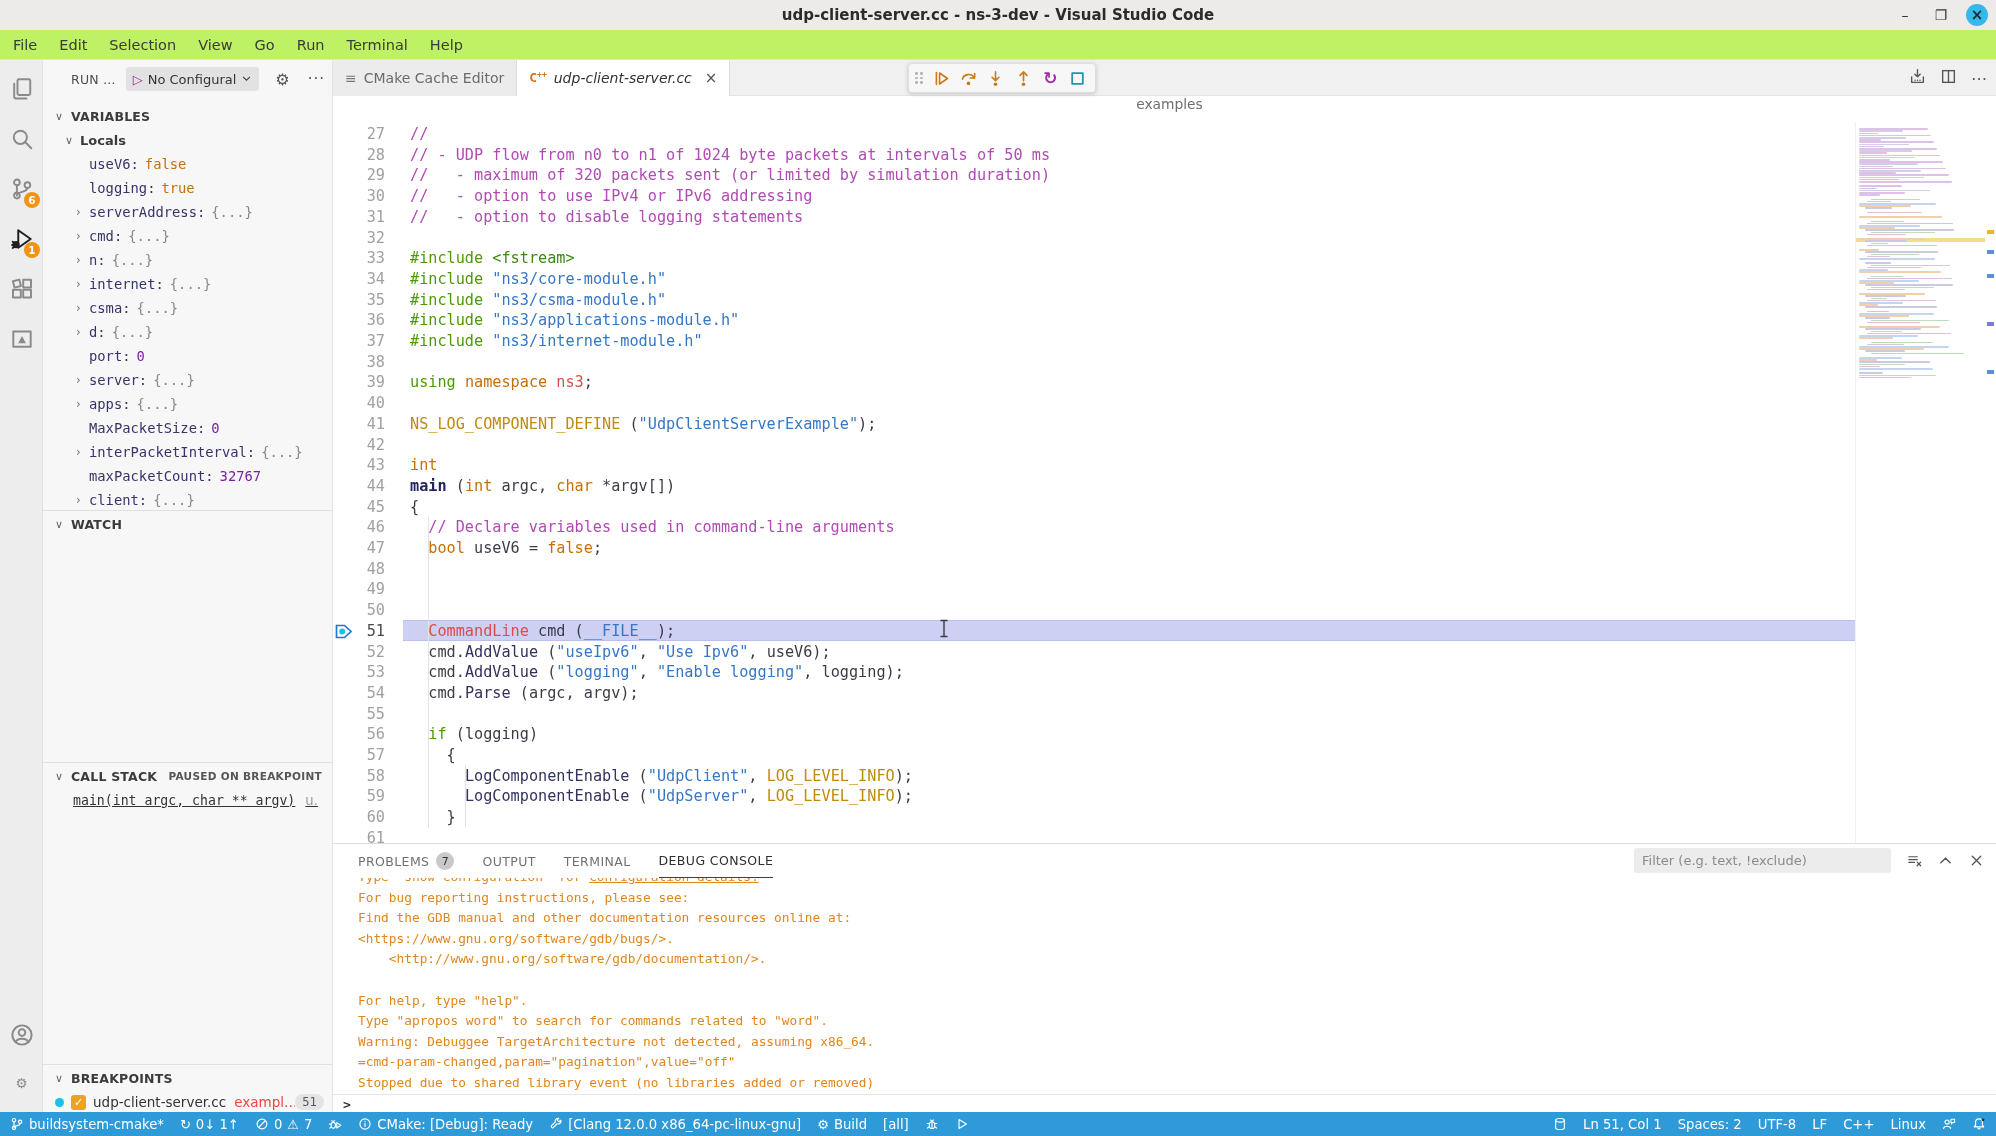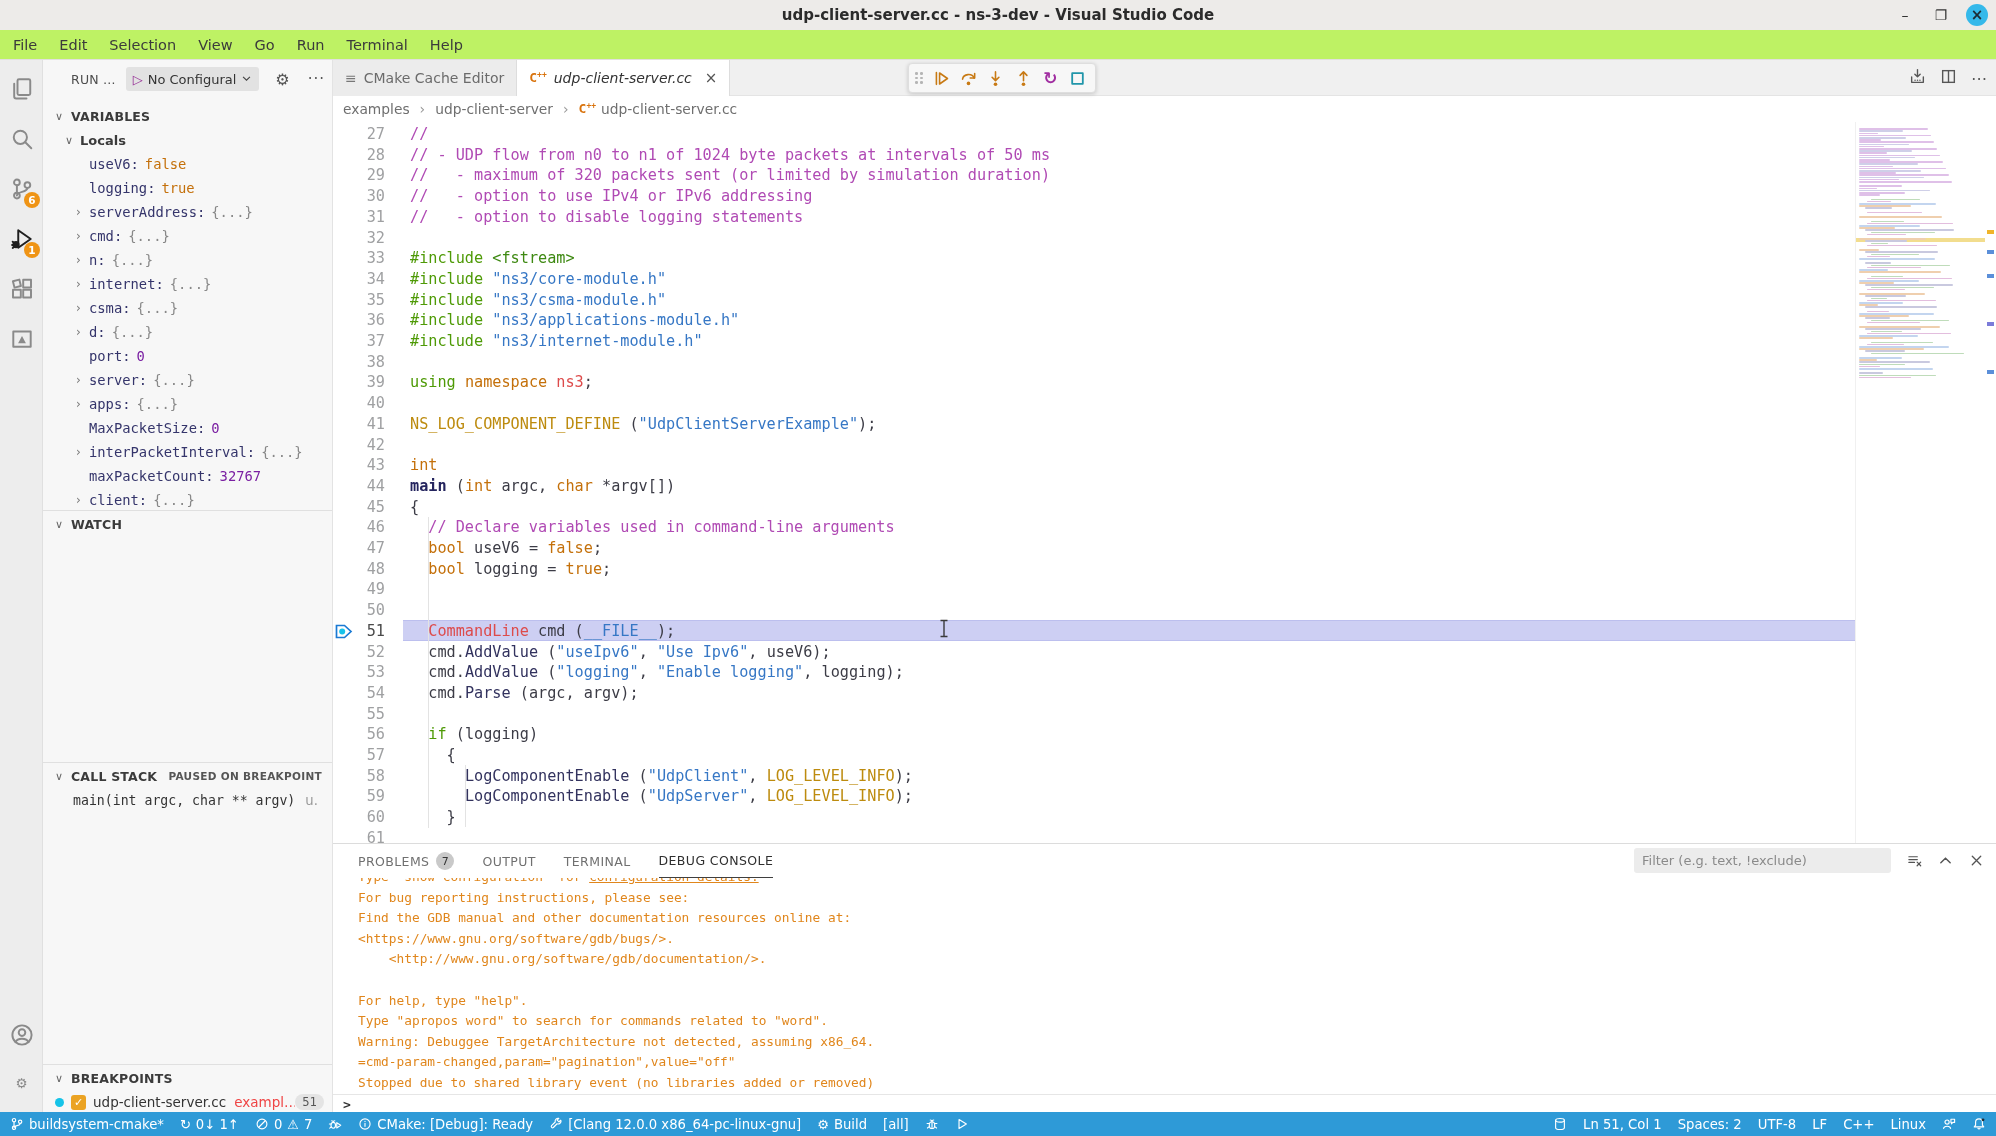--- a/index.html
+++ b/index.html
@@ -43,21 +43,21 @@
   .scope-row .twist { width:15px; color:#666; font-size:11px; font-weight:normal; }
 
   .var-row { position:absolute; left:0; width:100%; height:24px; display:flex; align-items:center; padding-left:33px; font-family:"DejaVu Sans Mono",monospace; font-size:13.8px; }
   .var-twist { width:13px; color:#777; font-size:12px; font-family:"DejaVu Sans",sans-serif; }
   .var-name { color:#35356b; margin-right:6px; }
   .vv-obj { color:#888; }
   .vv-kw { color:#c4700a; }
   .vv-num { color:#7a1fa2; }
 
   .paused-badge { position:absolute; right:10px; font-size:10.5px; font-weight:bold; color:#555; letter-spacing:.3px; }
-  .frame-row { position:absolute; left:0; width:100%; height:24px; display:flex; align-items:center; padding-left:30px; font-family:"DejaVu Sans Mono",monospace; font-size:13.2px; color:#333; }
+  .frame-row { position:absolute; left:0; width:100%; height:24px; display:flex; align-items:center; padding-left:30px; font-family:"DejaVu Sans Mono",monospace; font-size:13.2px; color:#333;text-decoration:underline; }
   .frame-suffix { color:#999; margin-left:10px; font-family:"DejaVu Sans",sans-serif; }
 
   .bp-row { position:absolute; left:0; width:100%; height:22px; display:flex; align-items:center; padding:0 8px 0 12px; font-size:13.5px; }
   .bp-dot { width:9px; height:9px; border-radius:50%; background:#16c3e8; margin-right:7px; flex:none; }
   .bp-check { width:15px; height:15px; border-radius:3px; background:#eba323; color:#fff; font-size:11px; display:flex; align-items:center; justify-content:center; margin-right:7px; flex:none; }
   .bp-file { color:#333; margin-right:8px; white-space:nowrap; }
   .bp-path { color:#ef4444; flex:1; overflow:hidden; white-space:nowrap; }
   .bp-line { background:#e4e4e4; color:#555; border-radius:8px; font-size:11.5px; padding:1px 7px; }
 
   
@@ -77,21 +77,21 @@
 
   .dbg-toolbar { position:absolute; left:575px; top:3px; width:188px; height:30px; background:#f7f7f7; border:1px solid #dedede; border-radius:4px; box-shadow:0 1px 4px rgba(0,0,0,.18); display:flex; align-items:center; padding:0 6px; gap:4px; z-index:30; }
   .dbg-grip { display:grid; grid-template-columns:3px 3px; gap:2px; margin-right:3px; }
   .dbg-grip i { width:2.5px; height:2.5px; background:#b5b5b5; border-radius:50%; }
   .dbg-btn { width:24px; height:24px; display:flex; align-items:center; justify-content:center; }
   .dbg-btn svg { width:17px; height:17px; }
   .dc-orange { color:#c87a14; }
   .dc-purple { color:#a12fa1; }
   .dc-teal { color:#2196aa; }
 
-  .breadcrumbs { position:absolute; left:0; top:36px; width:100%; height:26px; display:flex; align-items:center; padding-left:10px; font-size:13.8px; color:#6f6f6f; gap:10px; background:#fff; }
+  .breadcrumbs { position:absolute; left:0; top:36px; width:100%; height:26px; display:flex; align-items:center; padding-left:10px; font-size:13.8px; color:#6f6f6f; gap:22px; background:#fff;flex-direction:column; }
   .bc-sep { color:#999; font-size:14px; }
   .bc-item { display:flex; align-items:center; gap:5px; }
 
   .code-area { position:absolute; left:0; top:62px; width:100%; height:721px; overflow:hidden; background:#fff; }
   .cur-line-bg { position:absolute; left:70px; right:141px; height:21px; background:#cdcff3; border-top:1px solid #bcbfee; border-bottom:1px solid #bcbfee; z-index:1; }
   .gutter { position:absolute; left:0; top:0; width:70px; height:100%; z-index:5; }
   .g-row { position:absolute; left:0; width:70px; height:20.7px; }
   .lnum { position:absolute; right:18px; top:0; font-family:"DejaVu Sans Mono",monospace; font-size:15.2px; line-height:20.7px; color:#9fa0a2; }
   .g-row.cur .lnum { color:#4a4a4a; }
   .g-glyph { position:absolute; left:2px; top:3px; }
@@ -560,21 +560,20 @@
           <div class="c-row" style="top:229.7px"></div>
           <div class="c-row" style="top:250.4px"><span class="tok-g">using</span><span class="tok-p"> </span><span class="tok-o">namespace</span><span class="tok-p"> </span><span class="tok-r">ns3</span><span class="tok-p">;</span></div>
           <div class="c-row" style="top:271.1px"></div>
           <div class="c-row" style="top:291.8px"><span class="tok-m">NS_LOG_COMPONENT_DEFINE</span><span class="tok-p"> (</span><span class="tok-s">"UdpClientServerExample"</span><span class="tok-p">);</span></div>
           <div class="c-row" style="top:312.5px"></div>
           <div class="c-row" style="top:333.2px"><span class="tok-o">int</span></div>
           <div class="c-row" style="top:353.9px"><span class="tok-f">main</span><span class="tok-p"> (</span><span class="tok-o">int</span><span class="tok-p"> argc, </span><span class="tok-o">char</span><span class="tok-p"> *argv[])</span></div>
           <div class="c-row" style="top:374.6px"><span class="tok-p">{</span></div>
           <div class="c-row" style="top:395.3px"><span class="tok-c">  // Declare variables used in command-line arguments</span></div>
           <div class="c-row" style="top:416.0px"><span class="tok-p">  </span><span class="tok-o">bool</span><span class="tok-p"> useV6 = </span><span class="tok-o">false</span><span class="tok-p">;</span></div>
-          <div class="c-row" style="top:436.7px"><span class="tok-p">  </span><span class="tok-o">bool</span><span class="tok-p"> logging = </span><span class="tok-o">true</span><span class="tok-p">;</span></div>
           <div class="c-row" style="top:478.1px"></div>
           <div class="c-row" style="top:498.8px"><span class="tok-p">  </span><span class="tok-r">CommandLine</span><span class="tok-p"> cmd (</span><span class="tok-b">__FILE__</span><span class="tok-p">);</span></div>
           <div class="c-row" style="top:519.5px"><span class="tok-p">  cmd.</span><span class="tok-f2">AddValue</span><span class="tok-p"> (</span><span class="tok-s">"useIpv6"</span><span class="tok-p">, </span><span class="tok-s">"Use Ipv6"</span><span class="tok-p">, useV6);</span></div>
           <div class="c-row" style="top:540.2px"><span class="tok-p">  cmd.</span><span class="tok-f2">AddValue</span><span class="tok-p"> (</span><span class="tok-s">"logging"</span><span class="tok-p">, </span><span class="tok-s">"Enable logging"</span><span class="tok-p">, logging);</span></div>
           <div class="c-row" style="top:560.9px"><span class="tok-p">  cmd.</span><span class="tok-f2">Parse</span><span class="tok-p"> (argc, argv);</span></div>
           <div class="c-row" style="top:581.6px"></div>
           <div class="c-row" style="top:602.3px"><span class="tok-p">  </span><span class="tok-g">if</span><span class="tok-p"> (logging)</span></div>
           <div class="c-row" style="top:623.0px"><span class="tok-p">    {</span></div>
           <div class="c-row" style="top:643.7px"><span class="tok-p">      </span><span class="tok-f2">LogComponentEnable</span><span class="tok-p"> (</span><span class="tok-s">"UdpClient"</span><span class="tok-p">, </span><span class="tok-m">LOG_LEVEL_INFO</span><span class="tok-p">);</span></div>
           <div class="c-row" style="top:664.4px"><span class="tok-p">      </span><span class="tok-f2">LogComponentEnable</span><span class="tok-p"> (</span><span class="tok-s">"UdpServer"</span><span class="tok-p">, </span><span class="tok-m">LOG_LEVEL_INFO</span><span class="tok-p">);</span></div>

